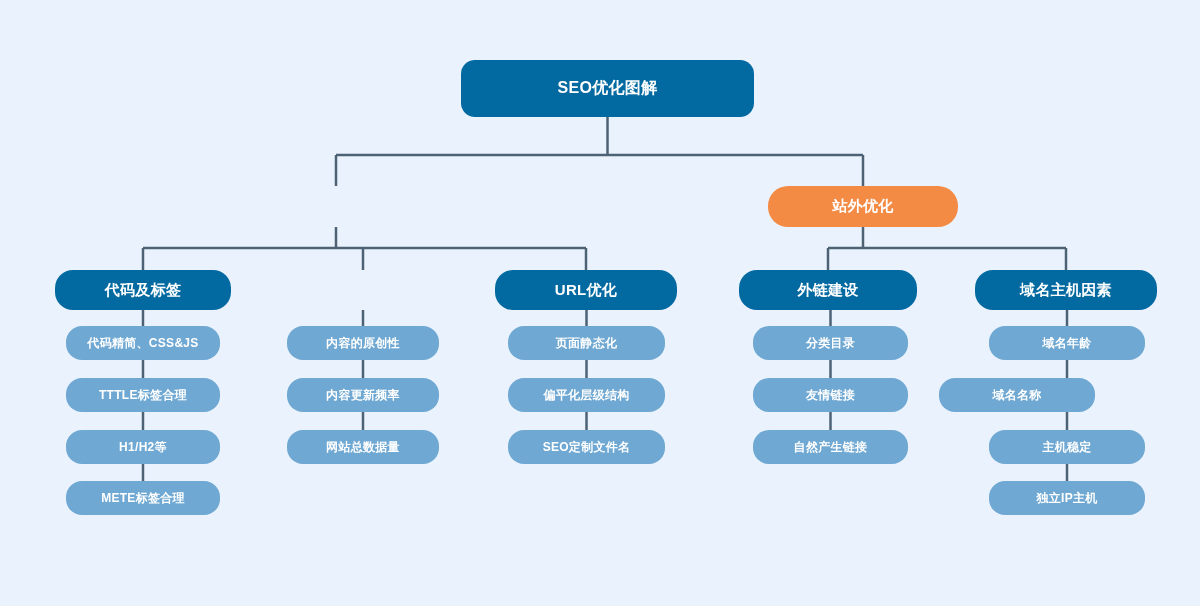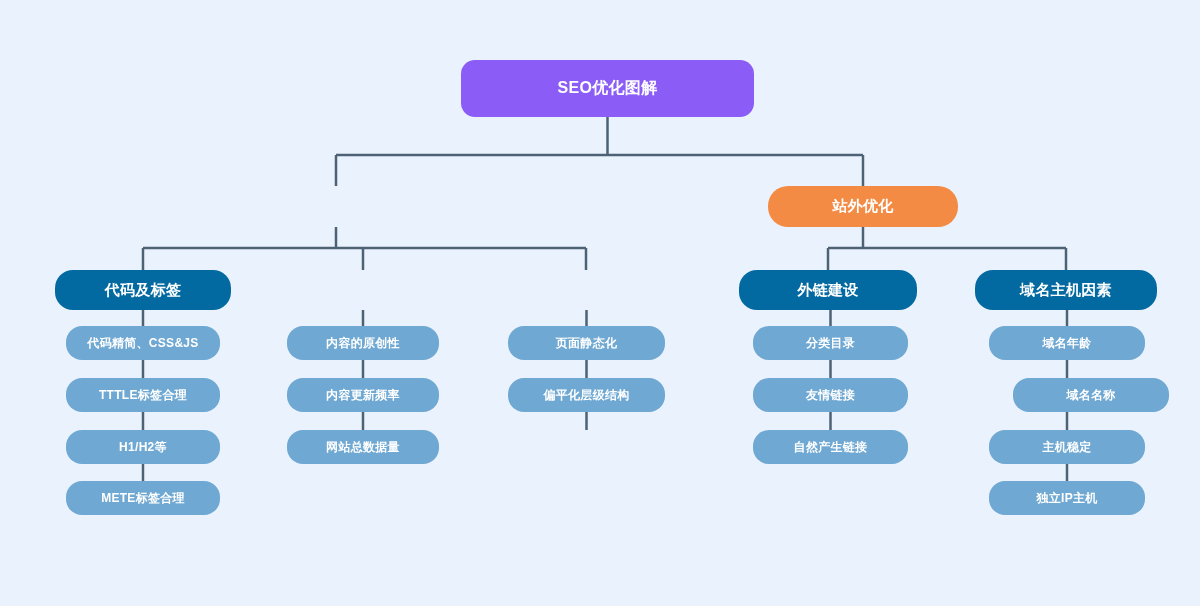--- a/index.html
+++ b/index.html
@@ -32,21 +32,21 @@
     box-sizing: border-box;
     display: flex;
     align-items: center;
     justify-content: center;
     color: #ffffff;
     text-align: center;
     white-space: nowrap;
     letter-spacing: 0.3px;
   }
   .node-root {
-    background: #8b5cf6;
+    background: #0369a1;
     border-radius: 14px;
     font-size: 16px;
     font-weight: bold;
   }
   .node-l2 {
     background: #f38b44;
     border-radius: 20px;
     font-size: 15px;
     font-weight: bold;
   }
@@ -101,25 +101,27 @@
     </svg>
 <div class="node node-root" style="left: 461px; top: 60px; width: 293px; height: 57px;">SEO优化图解</div>
     <div class="node node-l3" style="left: 55px; top: 270px; width: 176px; height: 40px;">代码及标签</div>
     <div class="node node-leaf" style="left: 66px; top: 326px; width: 154px; height: 34px;">代码精简、CSS&amp;JS</div>
     <div class="node node-leaf" style="left: 66px; top: 378px; width: 154px; height: 34px;">TTTLE标签合理</div>
     <div class="node node-leaf" style="left: 66px; top: 430px; width: 154px; height: 34px;">H1/H2等</div>
     <div class="node node-leaf" style="left: 66px; top: 481px; width: 154px; height: 34px;">METE标签合理</div>
     <div class="node node-leaf" style="left: 287px; top: 326px; width: 152px; height: 34px;">内容的原创性</div>
     <div class="node node-leaf" style="left: 287px; top: 378px; width: 152px; height: 34px;">内容更新频率</div>
     <div class="node node-leaf" style="left: 287px; top: 430px; width: 152px; height: 34px;">网站总数据量</div>
+    <div class="node node-l3" style="left: 495px; top: 270px; width: 182px; height: 40px;">URL优化</div>
     <div class="node node-leaf" style="left: 508px; top: 326px; width: 157px; height: 34px;">页面静态化</div>
     <div class="node node-leaf" style="left: 508px; top: 378px; width: 157px; height: 34px;">偏平化层级结构</div>
+    <div class="node node-leaf" style="left: 508px; top: 430px; width: 157px; height: 34px;">SEO定制文件名</div>
     <div class="node node-l2" style="left: 768px; top: 186px; width: 190px; height: 41px;">站外优化</div>
     <div class="node node-l3" style="left: 739px; top: 270px; width: 178px; height: 40px;">外链建设</div>
     <div class="node node-leaf" style="left: 753px; top: 326px; width: 155px; height: 34px;">分类目录</div>
     <div class="node node-leaf" style="left: 753px; top: 378px; width: 155px; height: 34px;">友情链接</div>
     <div class="node node-leaf" style="left: 753px; top: 430px; width: 155px; height: 34px;">自然产生链接</div>
     <div class="node node-l3" style="left: 975px; top: 270px; width: 182px; height: 40px;">域名主机因素</div>
     <div class="node node-leaf" style="left: 989px; top: 326px; width: 156px; height: 34px;">域名年龄</div>
-    <div class="node node-leaf" style="left: 1013px; top: 378px; width: 156px; height: 34px;">域名名称</div>
+    <div class="node node-leaf" style="left: 939px; top: 378px; width: 156px; height: 34px;">域名名称</div>
     <div class="node node-leaf" style="left: 989px; top: 430px; width: 156px; height: 34px;">主机稳定</div>
     <div class="node node-leaf" style="left: 989px; top: 481px; width: 156px; height: 34px;">独立IP主机</div>
   </div>
 
 </body></html>

